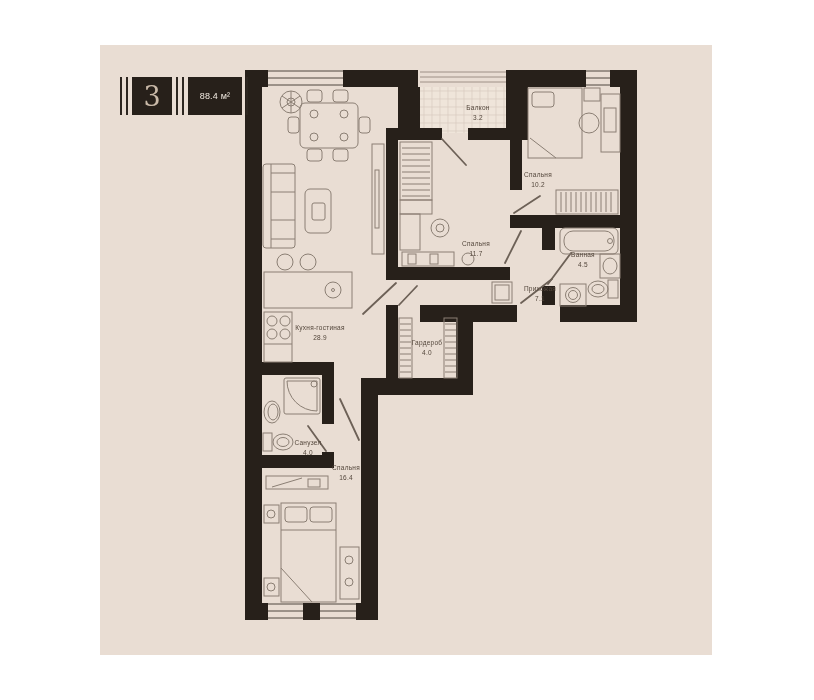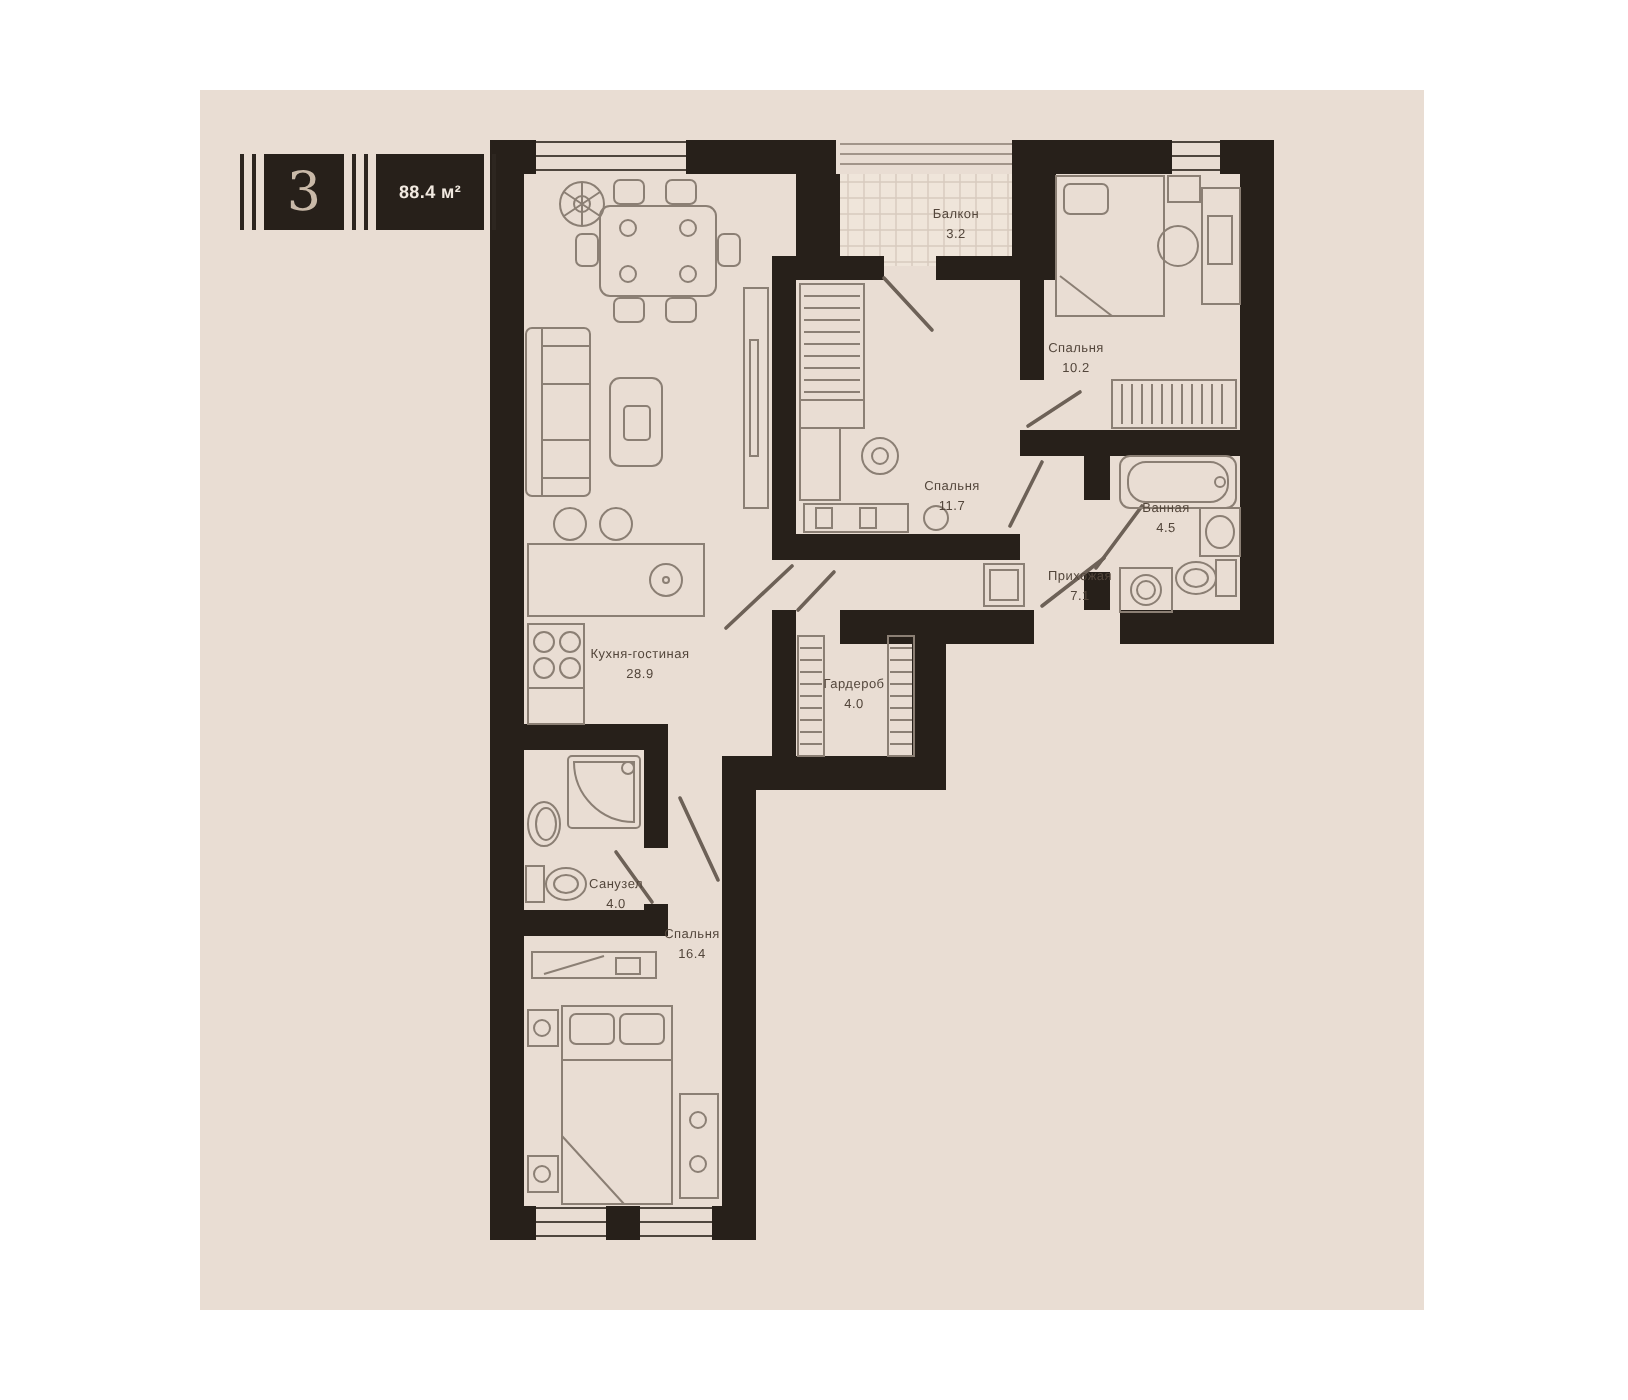--- a/index.html
+++ b/index.html
@@ -20,21 +20,21 @@
   }
   .vline{width:2px;background:#2d2620;}
   .badge-box{
     background:#27201a;display:flex;align-items:center;justify-content:center;
   }
   .badge-number{
     width:40px;font-family:"DejaVu Serif",serif;font-size:27px;
     color:#c9b9a8;font-weight:400;
   }
   .badge-area{
-    width:54px;font-size:9px;color:#f1e9e0;font-weight:bold;letter-spacing:.2px;
+    width:54px;font-size:9px;color:#f1e9e0;font-weight:normal;letter-spacing:.2px;
   }
   
   .room-label{
     position:absolute;text-align:center;color:#53463b;
     font-size:6.5px;line-height:1.35;letter-spacing:.25px;
   }
   .room-area{margin-top:1px;}
 </style>
 </head>
 <body>

